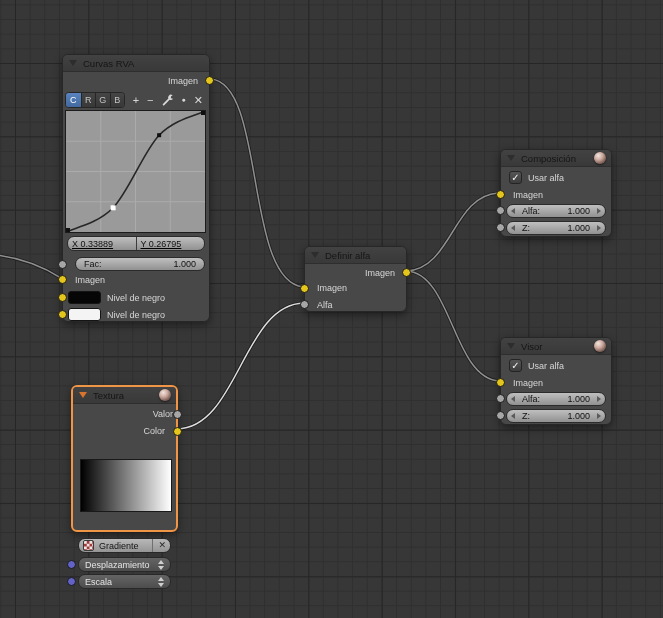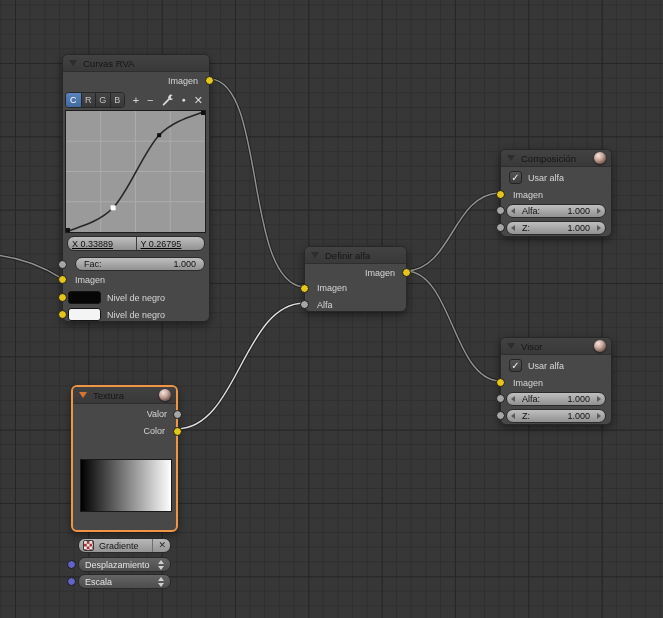--- a/index.html
+++ b/index.html
@@ -268,21 +268,21 @@
     <span class="sock gray" style="left:-5px;top:56px;"></span>
     <span class="sock gray" style="left:-5px;top:73px;"></span>
   </div>
 
   <div class="node selected" style="left:71px;top:385px;width:107px;height:147px;">
     <div class="nhdr">
       <span class="tri orange"></span>
       <span class="ntitle">Textura</span>
       <span class="sphere"></span>
     </div>
-    <span class="lbl right" style="top:22px;right:9px;">Valor</span>
+    <span class="lbl right" style="top:22px;right:3px;">Valor</span>
     <span class="lbl right" style="top:39px;right:11px;">Color</span>
 
     <div class="texpreview" style="left:7px;top:72px;width:92px;height:53px;"></div>
 
     <div class="selector" style="left:5px;right:5px;top:151px;">
       <span class="checker"></span>
       <span>Gradiente</span>
       <span class="unlink">✕</span>
     </div>
 

